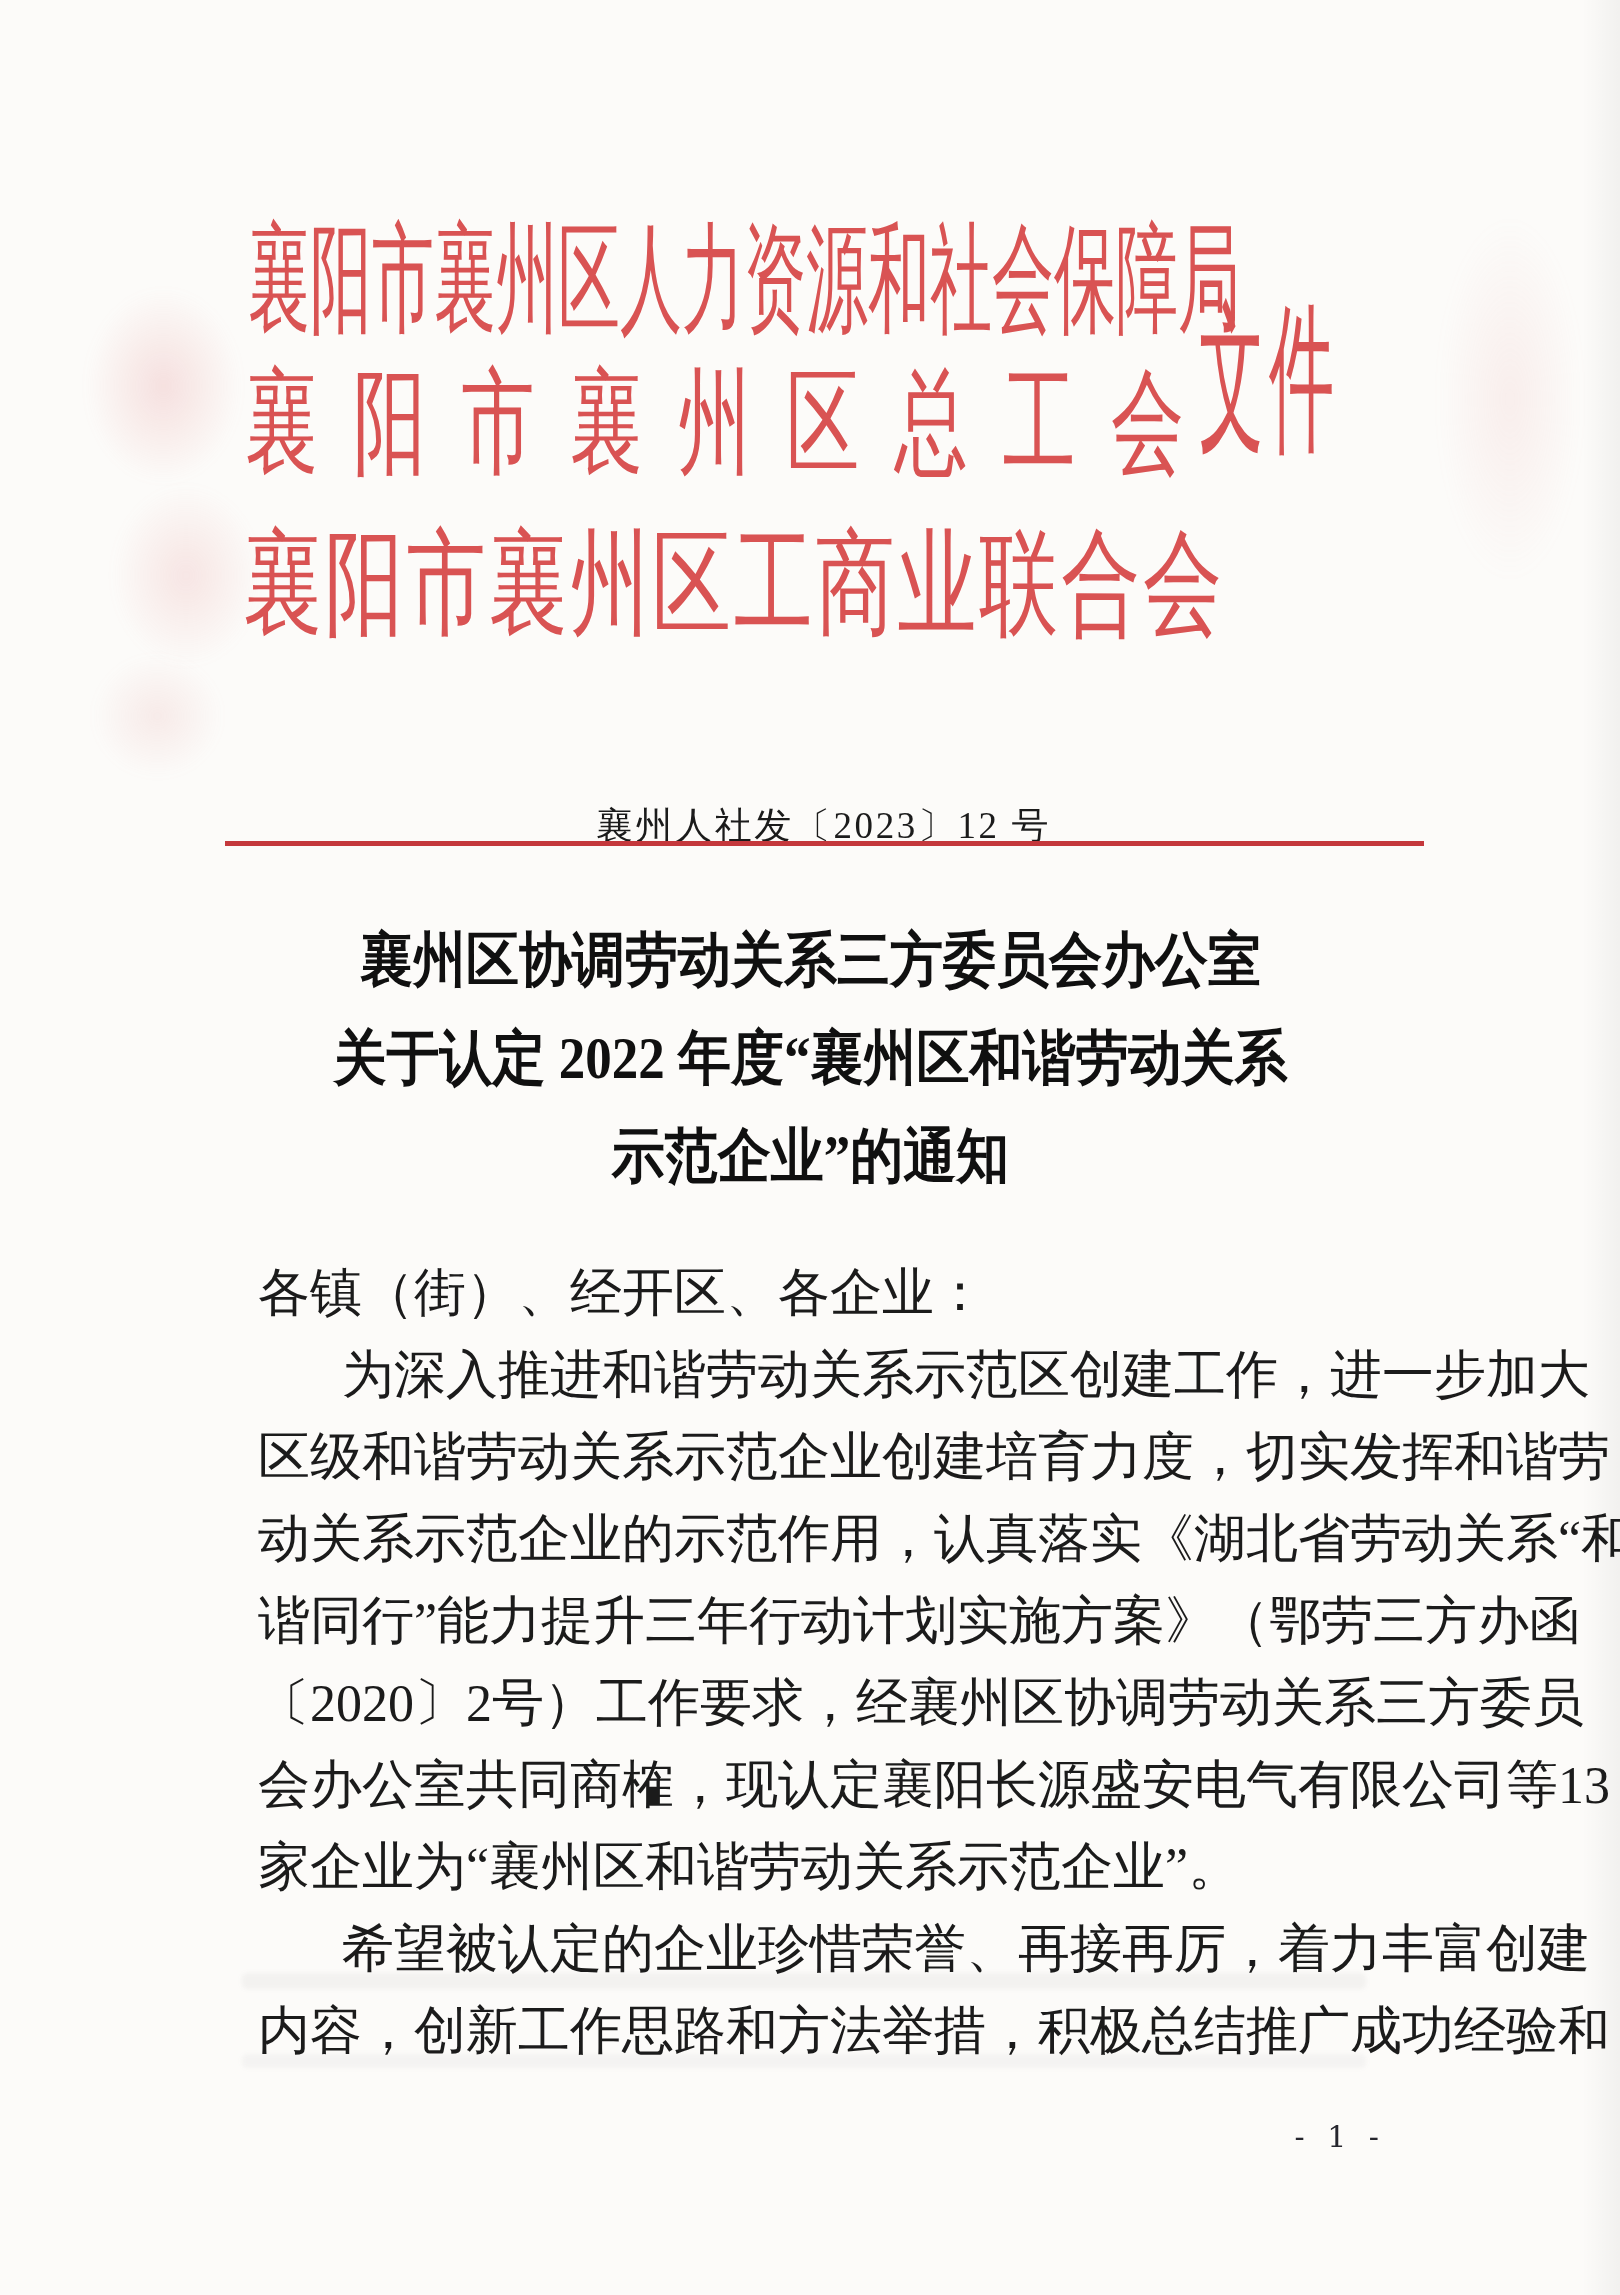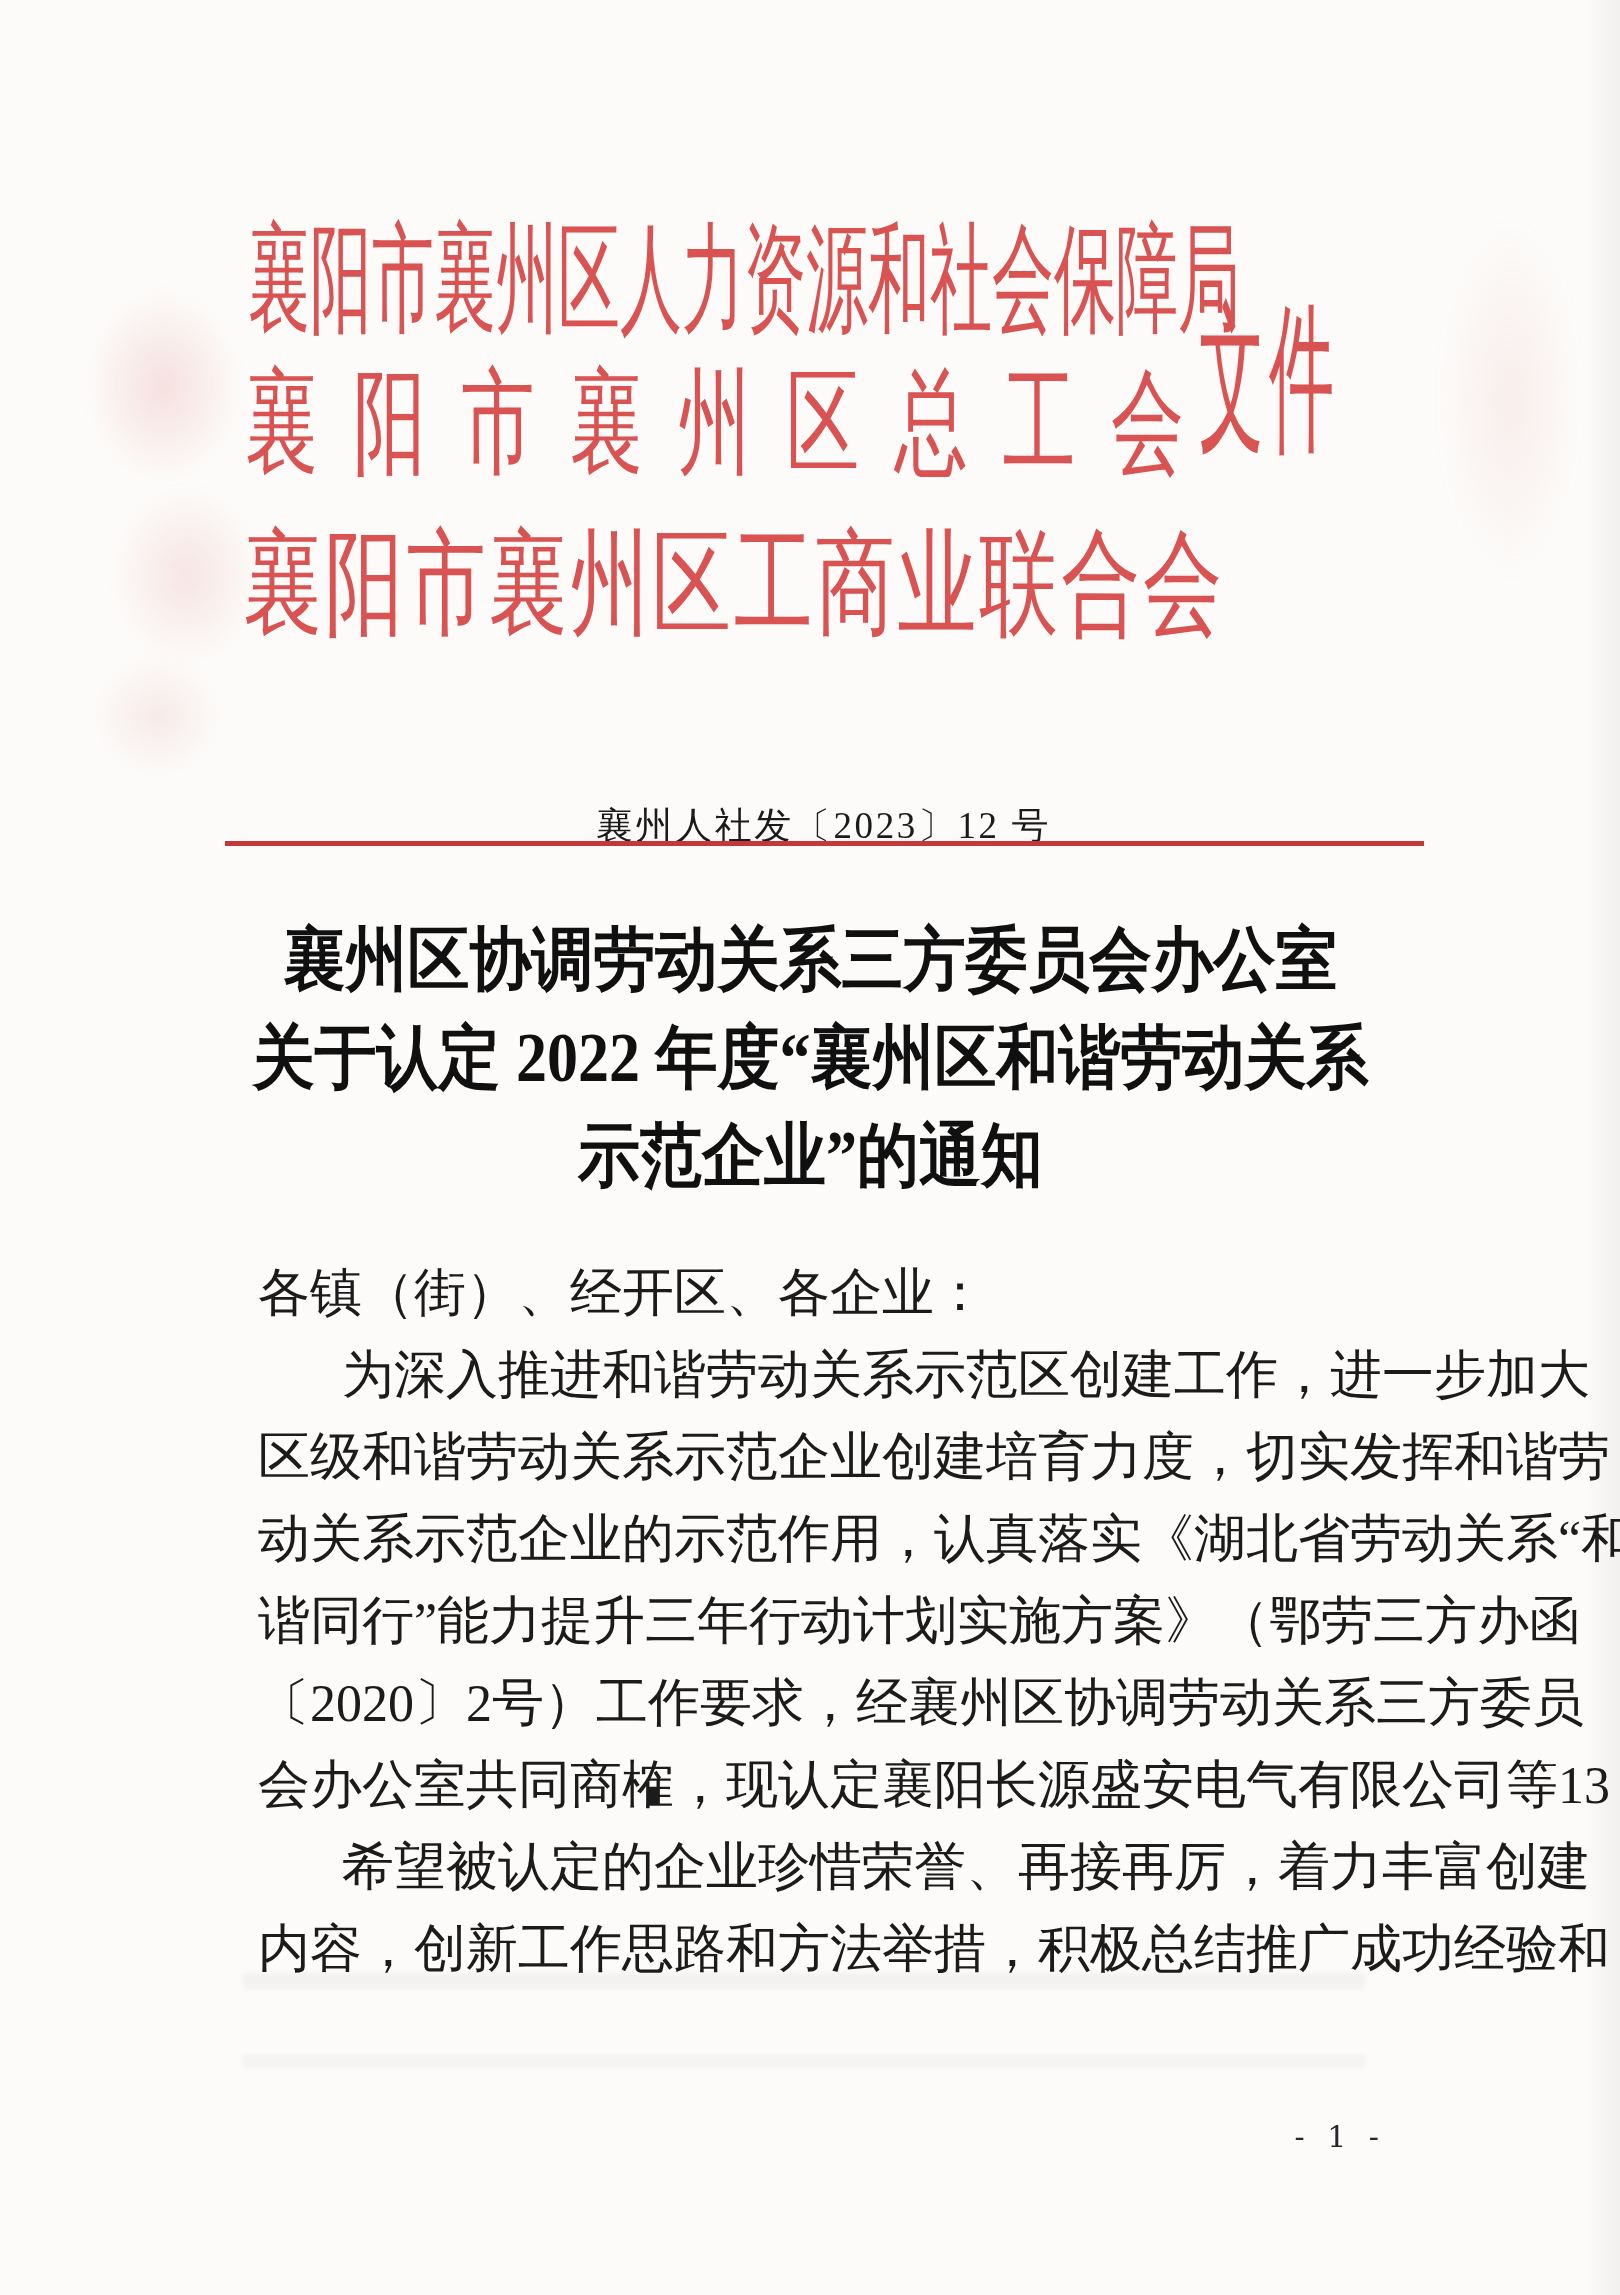--- a/index.html
+++ b/index.html
@@ -27,21 +27,21 @@
     text-align:center; font-size:37px; line-height:42px;
     letter-spacing:2.6px; color:var(--ink);margin-top:32px;
   }
 
   
   .redrule { position:absolute; left:225px; top:841px; width:1199px; height:5.2px; background:var(--rule); }
 
   
   .title {
     position:absolute; left:196px; top:905px; width:1229px;
-    text-align:center; color:#101010; font-weight:bold; font-size:62px;
+    text-align:center; color:#101010; font-weight:bold; font-size:53px;
   }
   .tl { line-height:98px; transform:scaleY(1.12); transform-origin:center top; white-space:nowrap; }
 
   
   .bodytext {
     position:absolute; left:258px; top:1252px; width:1108px;
     font-size:52px; color:var(--ink);
   }
   .bline { height:82px; line-height:82px; white-space:nowrap; }
   .bline.just { display:flex; justify-content:space-between; align-items:center; line-height:normal; }
@@ -299,20 +299,21 @@
         <span>安</span>
         <span>电</span>
         <span>气</span>
         <span>有</span>
         <span>限</span>
         <span>公</span>
         <span>司</span>
         <span>等</span>
         <span>13</span>
       </div>
+      <div class="bline">家企业为“襄州区和谐劳动关系示范企业”。</div>
       <div class="bline just ind">
         <span>希</span>
         <span>望</span>
         <span>被</span>
         <span>认</span>
         <span>定</span>
         <span>的</span>
         <span>企</span>
         <span>业</span>
         <span>珍</span>

